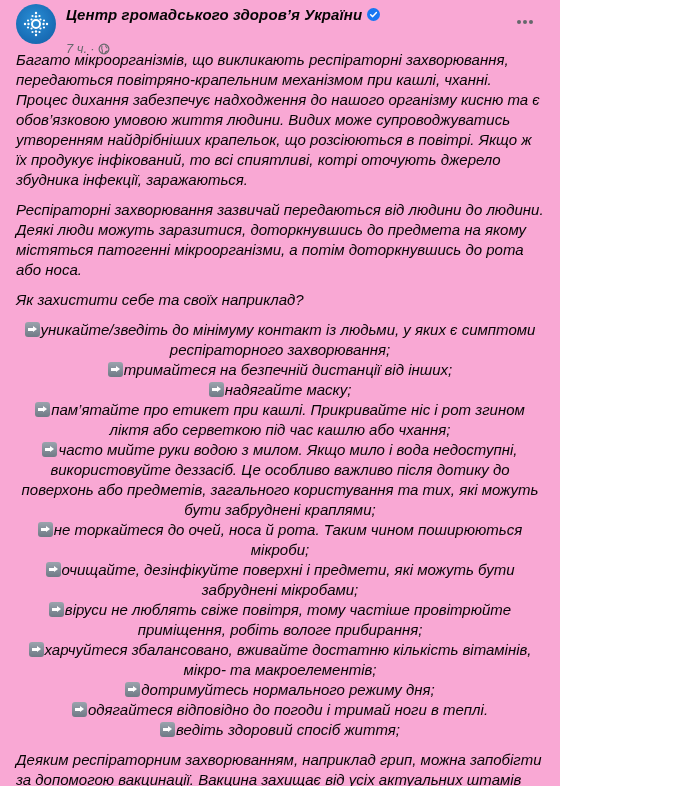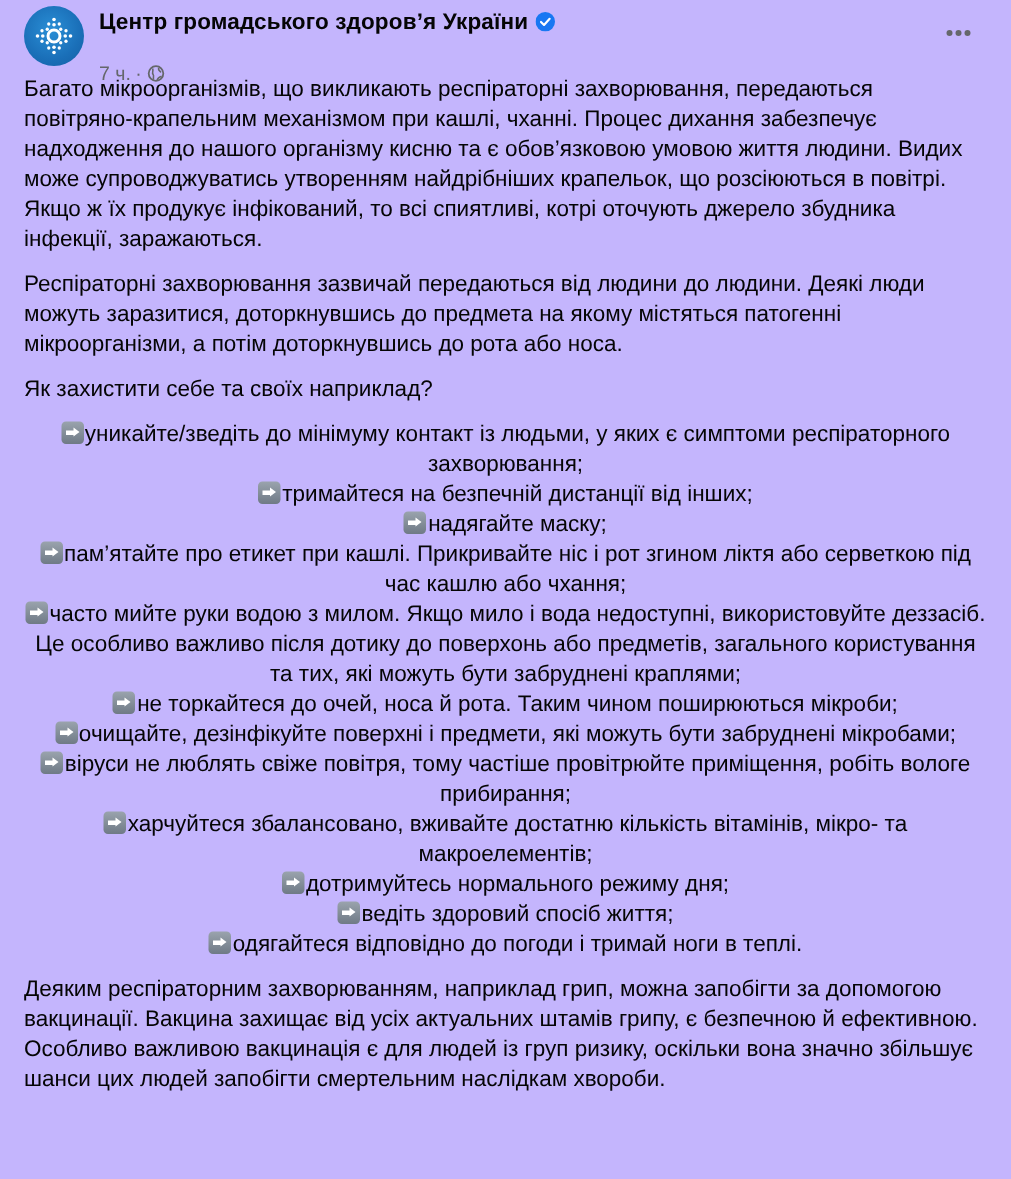--- a/index.html
+++ b/index.html
@@ -7,24 +7,25 @@
       width: 674px;
       height: 786px;
       background: #ffffff;
       overflow: hidden;
     }
     body {
       font-family: "Liberation Sans", "DejaVu Sans", sans-serif;
       color: #050505;
     }
     .post {
-      width: 674px;
+      width: 560px;
       height: 786px;
-      background: #c4b5fd;
+      background: #f9a8d4;
       position: relative;
+      font-style: italic;
     }
     .post-header {
       display: flex;
       align-items: flex-start;
       padding: 4px 16px 0 16px;
       height: 46px;
       position: relative;
     }
     .avatar {
       width: 40px;
@@ -191,20 +192,20 @@
       <div class="list-item"><span class="arrow-icon"></span><span>уникайте/зведіть до мінімуму контакт із людьми, у яких є симптоми респіраторного захворювання;</span></div>
       <div class="list-item"><span class="arrow-icon"></span><span>тримайтеся на безпечній дистанції від інших;</span></div>
       <div class="list-item"><span class="arrow-icon"></span><span>надягайте маску;</span></div>
       <div class="list-item"><span class="arrow-icon"></span><span>пам’ятайте про етикет при кашлі. Прикривайте ніс і рот згином ліктя або серветкою під час кашлю або чхання;</span></div>
       <div class="list-item"><span class="arrow-icon"></span><span>часто мийте руки водою з милом. Якщо мило і вода недоступні, використовуйте деззасіб. Це особливо важливо після дотику до поверхонь або предметів, загального користування та тих, які можуть бути забруднені краплями;</span></div>
       <div class="list-item"><span class="arrow-icon"></span><span>не торкайтеся до очей, носа й рота. Таким чином поширюються мікроби;</span></div>
       <div class="list-item"><span class="arrow-icon"></span><span>очищайте, дезінфікуйте поверхні і предмети, які можуть бути забруднені мікробами;</span></div>
       <div class="list-item"><span class="arrow-icon"></span><span>віруси не люблять свіже повітря, тому частіше провітрюйте приміщення, робіть вологе прибирання;</span></div>
       <div class="list-item"><span class="arrow-icon"></span><span>харчуйтеся збалансовано, вживайте достатню кількість вітамінів, мікро- та макроелементів;</span></div>
       <div class="list-item"><span class="arrow-icon"></span><span>дотримуйтесь нормального режиму дня;</span></div>
+      <div class="list-item"><span class="arrow-icon"></span><span>одягайтеся відповідно до погоди і тримай ноги в теплі.</span></div>
       <div class="list-item"><span class="arrow-icon"></span><span>ведіть здоровий спосіб життя;</span></div>
-      <div class="list-item"><span class="arrow-icon"></span><span>одягайтеся відповідно до погоди і тримай ноги в теплі.</span></div>
     </div>
 
     <div class="para">Деяким респіраторним захворюванням, наприклад грип, можна запобігти за допомогою вакцинації. Вакцина захищає від усіх актуальних штамів грипу, є безпечною й ефективною. Особливо важливою вакцинація є для людей із груп ризику, оскільки вона значно збільшує шанси цих людей запобігти смертельним наслідкам хвороби.</div>
 
   </div>
 </div>
 
 </body></html>

